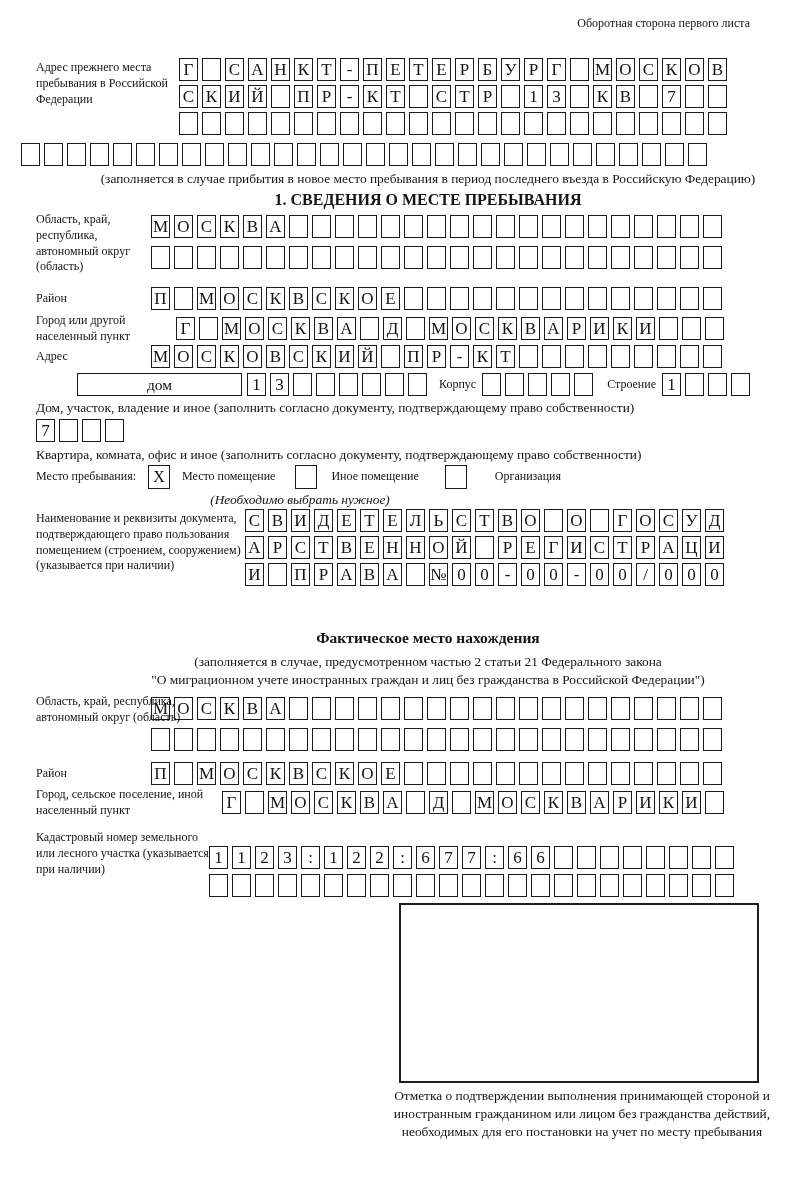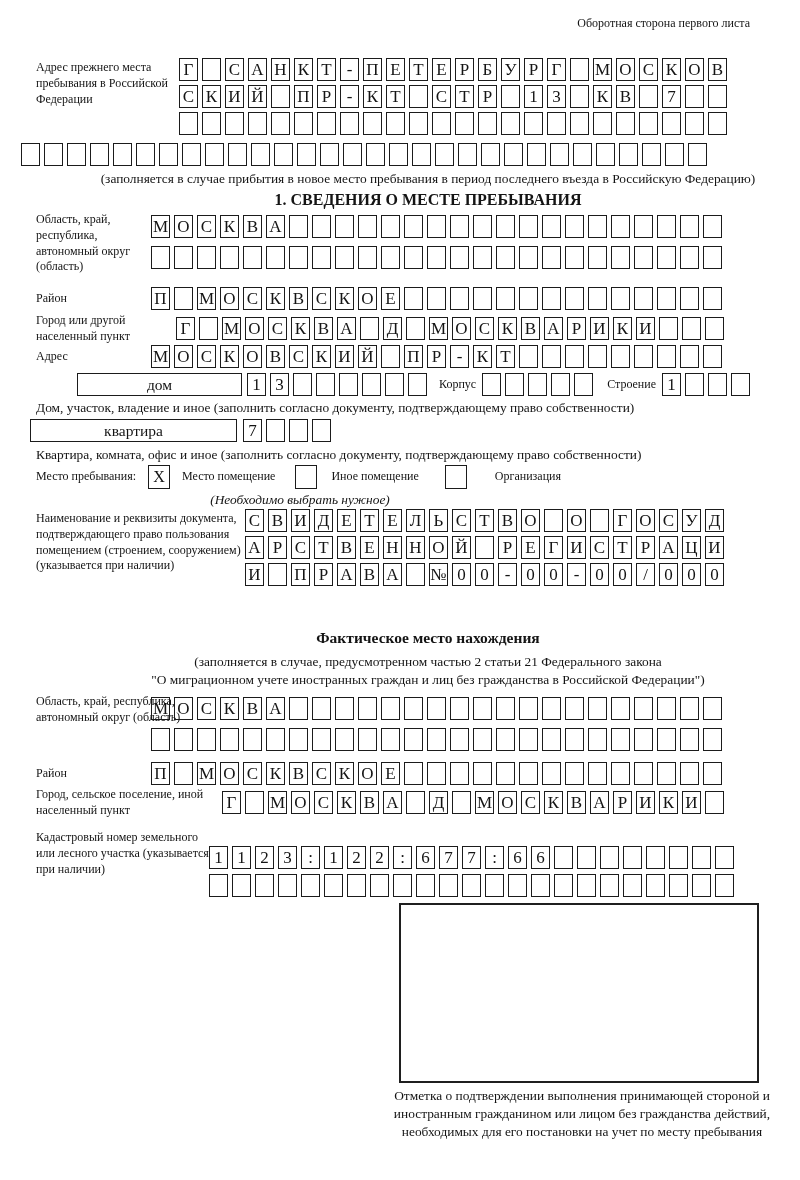--- a/index.html
+++ b/index.html
@@ -325,21 +325,20 @@
   <div class="cellrow">
       <div class="cell">1</div>
       <div class="cell"></div>
       <div class="cell"></div>
       <div class="cell"></div>
     </div>
 </div>
 <div class="abs note" style="top:399px; left:36px;">Дом, участок, владение и иное (заполнить согласно документу, подтверждающему право собственности)</div>
 
 <div class="abs hrow" style="top:419px; left:30px;">
-  <div class="widebox" style="width:205px;">квартира</div>
   <div class="cellrow" style="margin-left:6px;">
       <div class="cell">7</div>
       <div class="cell"></div>
       <div class="cell"></div>
       <div class="cell"></div>
     </div>
 </div>
 <div class="abs note" style="top:446px; left:36px;">Квартира, комната, офис и иное (заполнить согласно документу, подтверждающему право собственности)</div>
 
 <div class="abs hrow" style="top:465px; left:36px;">

